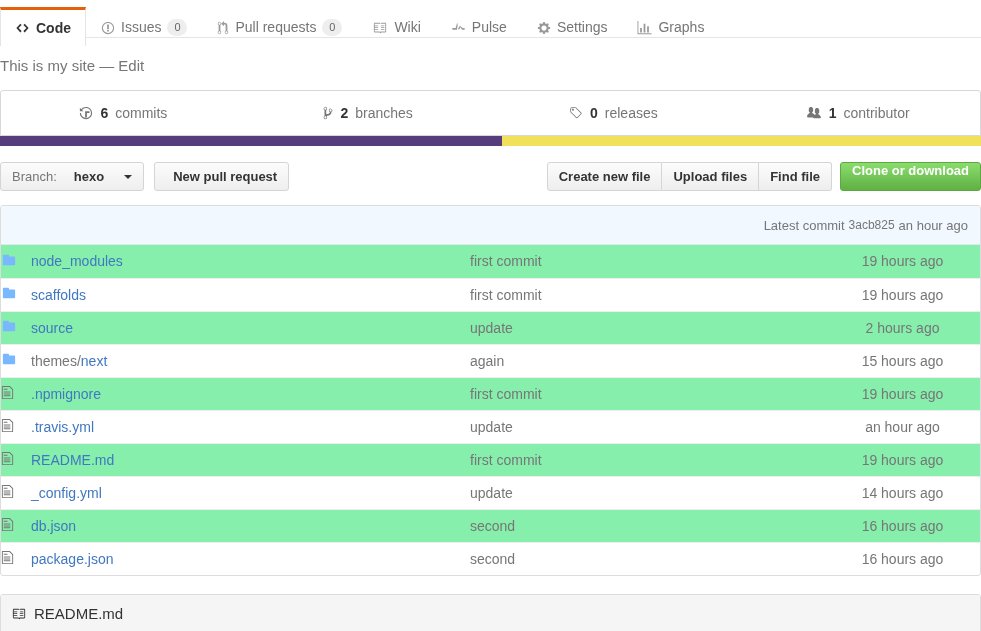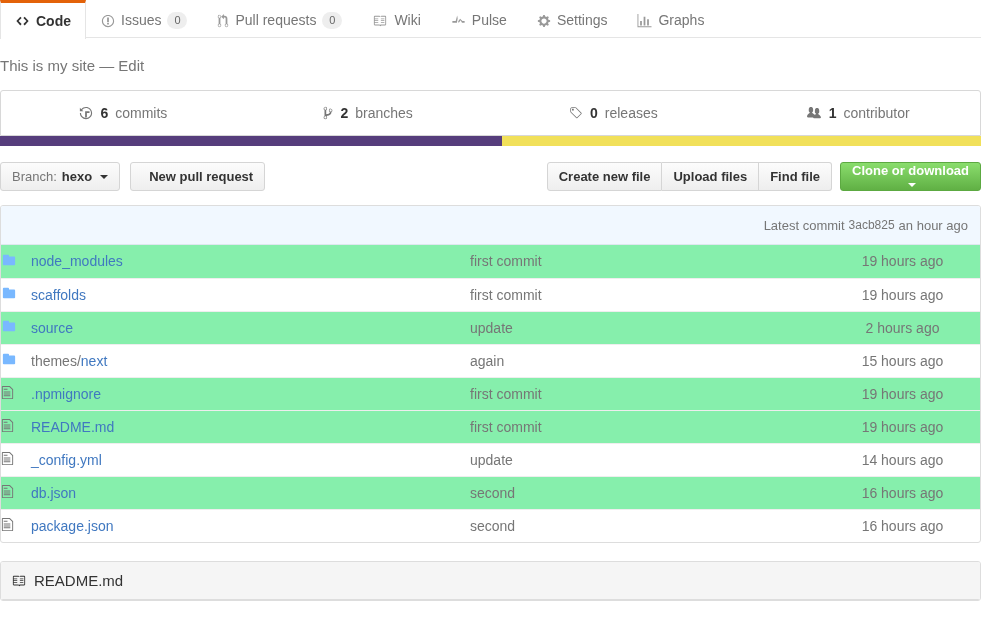--- a/index.html
+++ b/index.html
@@ -25,21 +25,21 @@
     display: flex;
     align-items: center;
     gap: 6px;
     padding: 0 14px;
     font-size: 14px;
     color: #767676;
     border-top: 3px solid transparent;
     border-right: 1px solid transparent;
     border-left: 1px solid transparent;
     position: relative;
-    top: 0;
+    top: 7px;
     height: 38px;
     line-height: 35px;
     white-space: nowrap;
   }
   .nav-tab.selected {
     color: #333333;
     font-weight: bold;
     border-top: 3px solid #e36209;
     border-right: 1px solid #e5e5e5;
     border-left: 1px solid #e5e5e5;
@@ -106,21 +106,21 @@
 
   
   .file-nav-bar {
     display: flex;
     align-items: center;
     padding: 16px 0 14px 0;
   }
   .btn {
     display: inline-flex;
     align-items: center;
-    gap: 5px;
+    gap: 17px;
     height: 29px;
     padding: 0 11px;
     font-size: 13px;
     font-weight: bold;
     color: #333333;
     background: linear-gradient(#fcfcfc, #eeeeee);
     border: 1px solid #d5d5d5;
     border-radius: 3px;
     white-space: nowrap;
     cursor: pointer;
@@ -404,20 +404,28 @@
             <td class="age-cell">15 hours ago</td>
           </tr>
           <tr class="odd">
             <td class="icon-cell"><svg width="13" height="15" viewBox="0 0 12 16">
                 <path fill="#767676" d="M6 5H2V4h4v1zM2 8h7V7H2v1zm0 2h7V9H2v1zm0 2h7v-1H2v1zm10-7.5V14c0 .55-.45 1-1 1H1c-.55 0-1-.45-1-1V2c0-.55.45-1 1-1h7.5L12 4.5zM11 5L8 2H1v12h10V5z"></path>
               </svg></td>
             <td class="content-cell"><a class="flink"><span>.npmignore</span></a></td>
             <td class="message-cell">first commit</td>
             <td class="age-cell">19 hours ago</td>
           </tr>
+          <tr class="even">
+            <td class="icon-cell"><svg width="13" height="15" viewBox="0 0 12 16">
+                <path fill="#767676" d="M6 5H2V4h4v1zM2 8h7V7H2v1zm0 2h7V9H2v1zm0 2h7v-1H2v1zm10-7.5V14c0 .55-.45 1-1 1H1c-.55 0-1-.45-1-1V2c0-.55.45-1 1-1h7.5L12 4.5zM11 5L8 2H1v12h10V5z"></path>
+              </svg></td>
+            <td class="content-cell"><a class="flink"><span>.travis.yml</span></a></td>
+            <td class="message-cell">update</td>
+            <td class="age-cell">an hour ago</td>
+          </tr>
           <tr class="odd">
             <td class="icon-cell"><svg width="13" height="15" viewBox="0 0 12 16">
                 <path fill="#767676" d="M6 5H2V4h4v1zM2 8h7V7H2v1zm0 2h7V9H2v1zm0 2h7v-1H2v1zm10-7.5V14c0 .55-.45 1-1 1H1c-.55 0-1-.45-1-1V2c0-.55.45-1 1-1h7.5L12 4.5zM11 5L8 2H1v12h10V5z"></path>
               </svg></td>
             <td class="content-cell"><a class="flink"><span>README.md</span></a></td>
             <td class="message-cell">first commit</td>
             <td class="age-cell">19 hours ago</td>
           </tr>
           <tr class="even">
             <td class="icon-cell"><svg width="13" height="15" viewBox="0 0 12 16">

